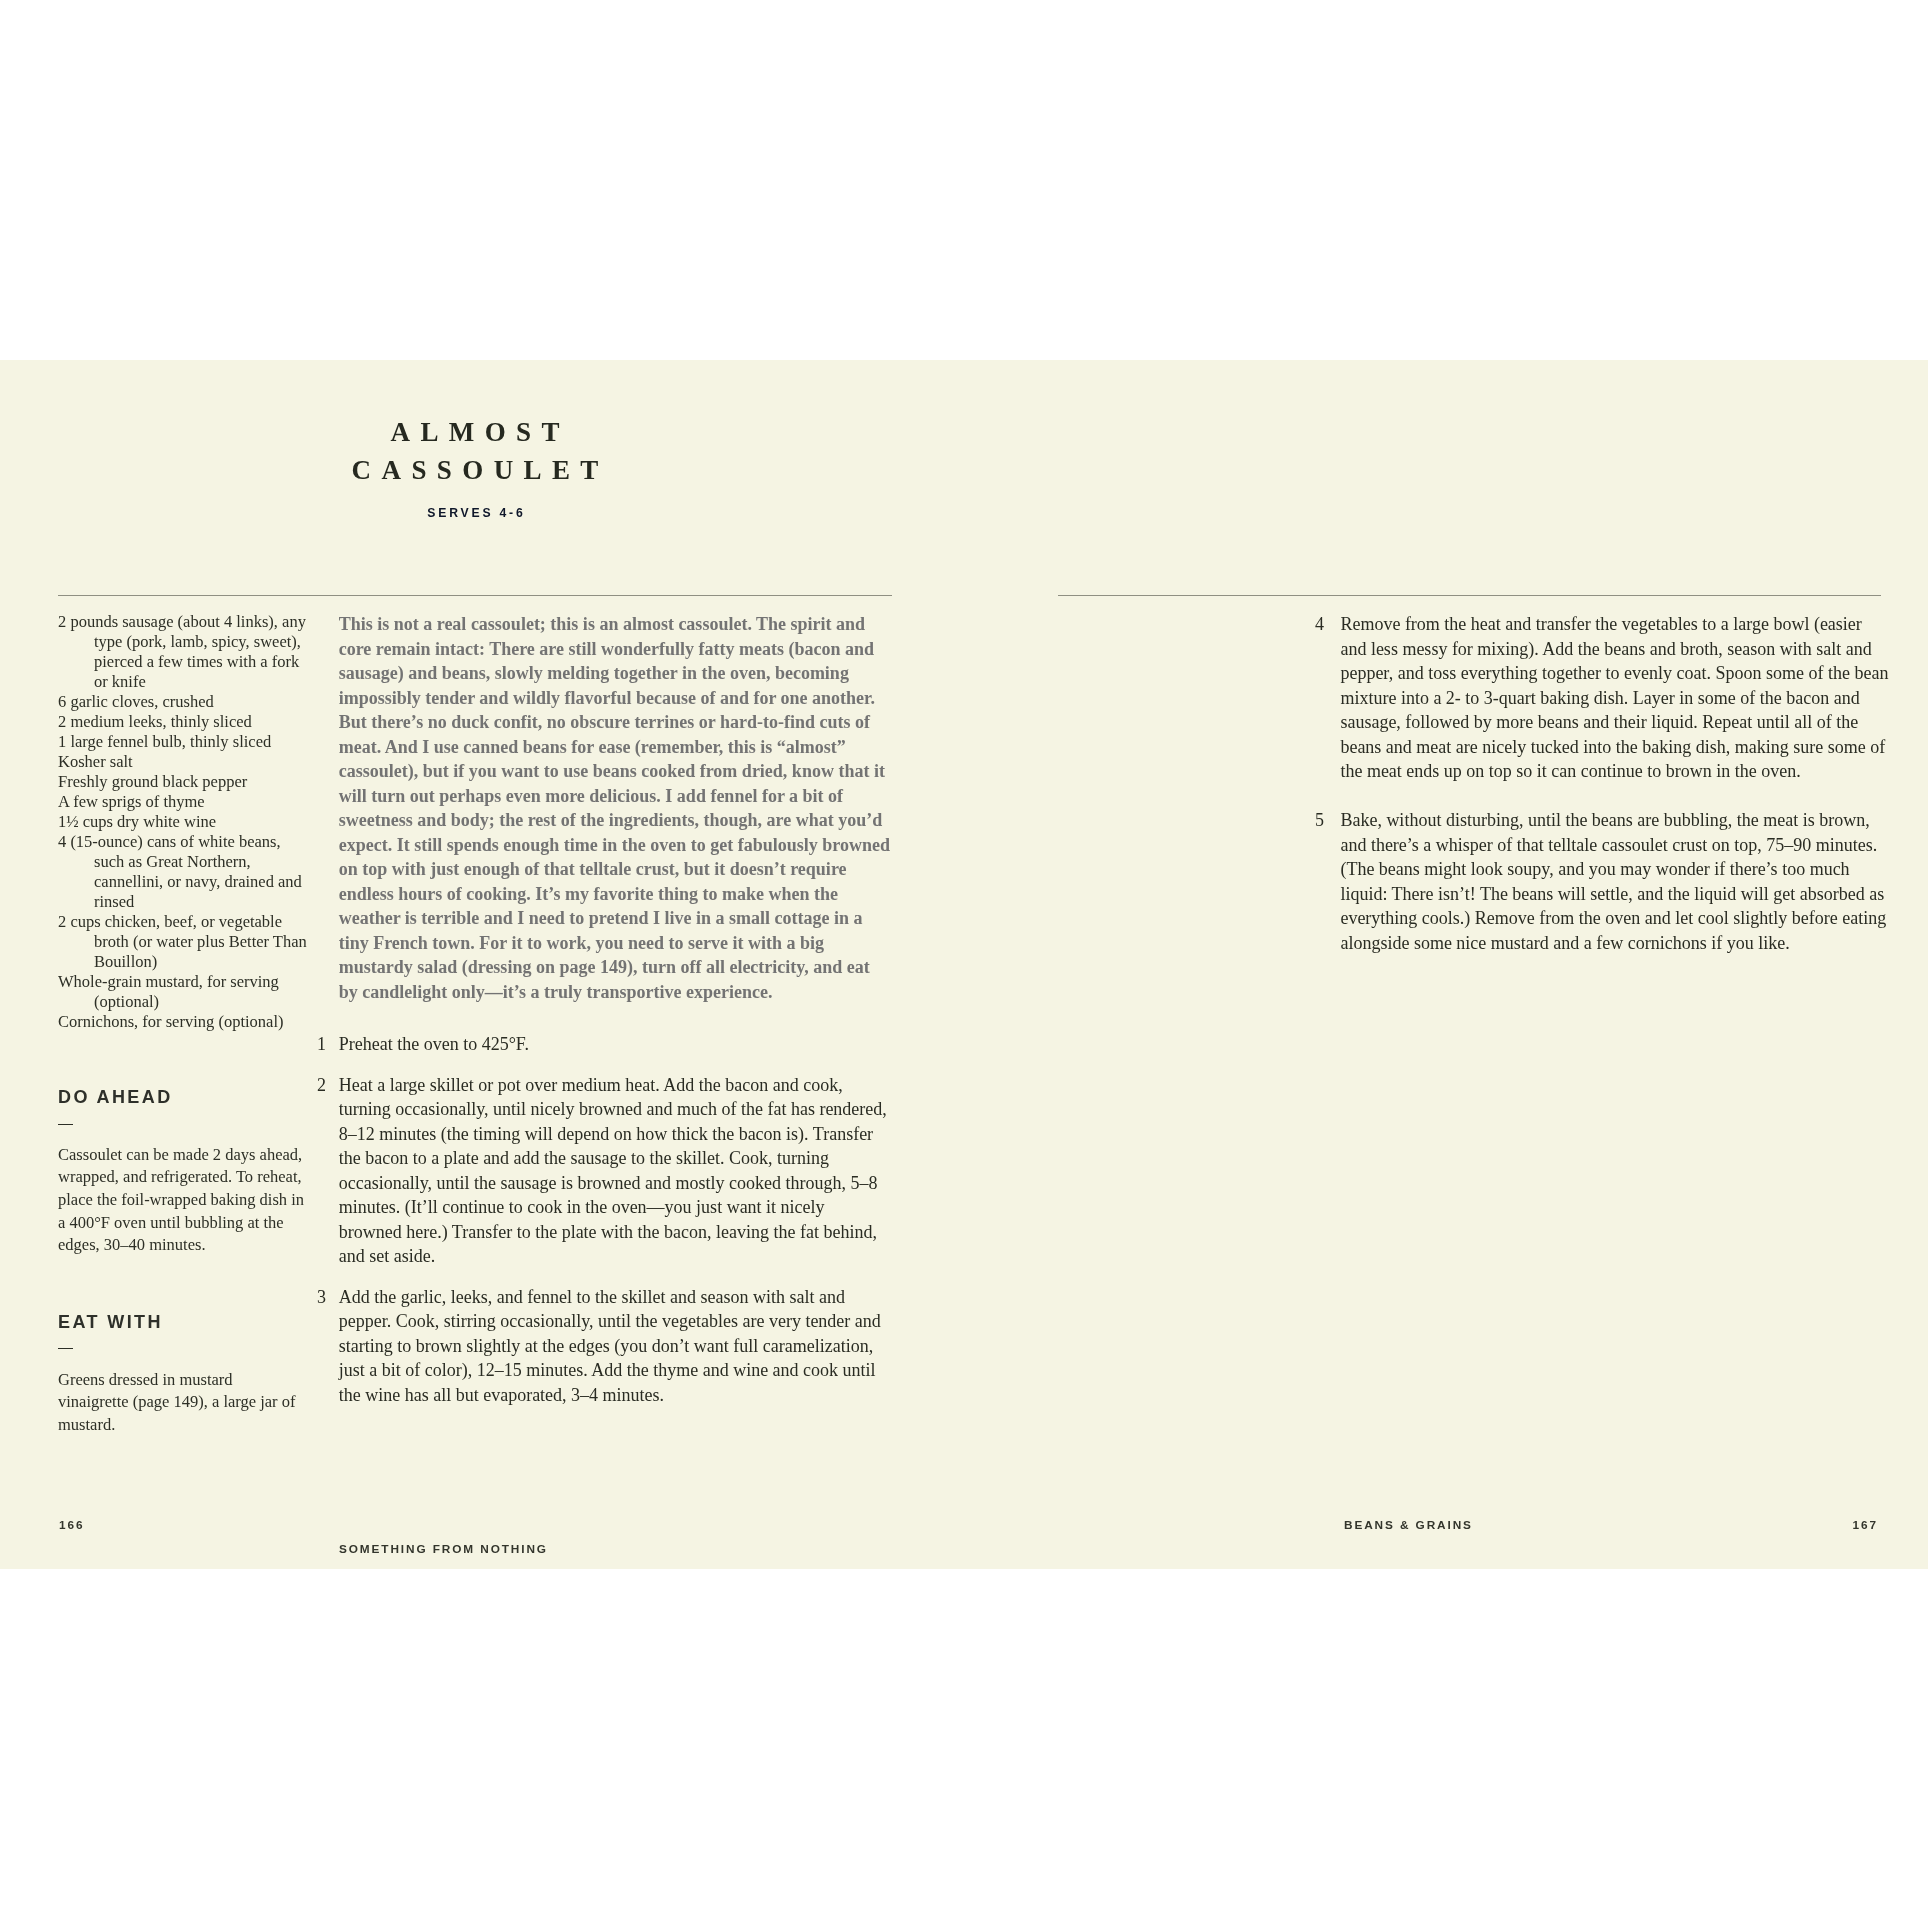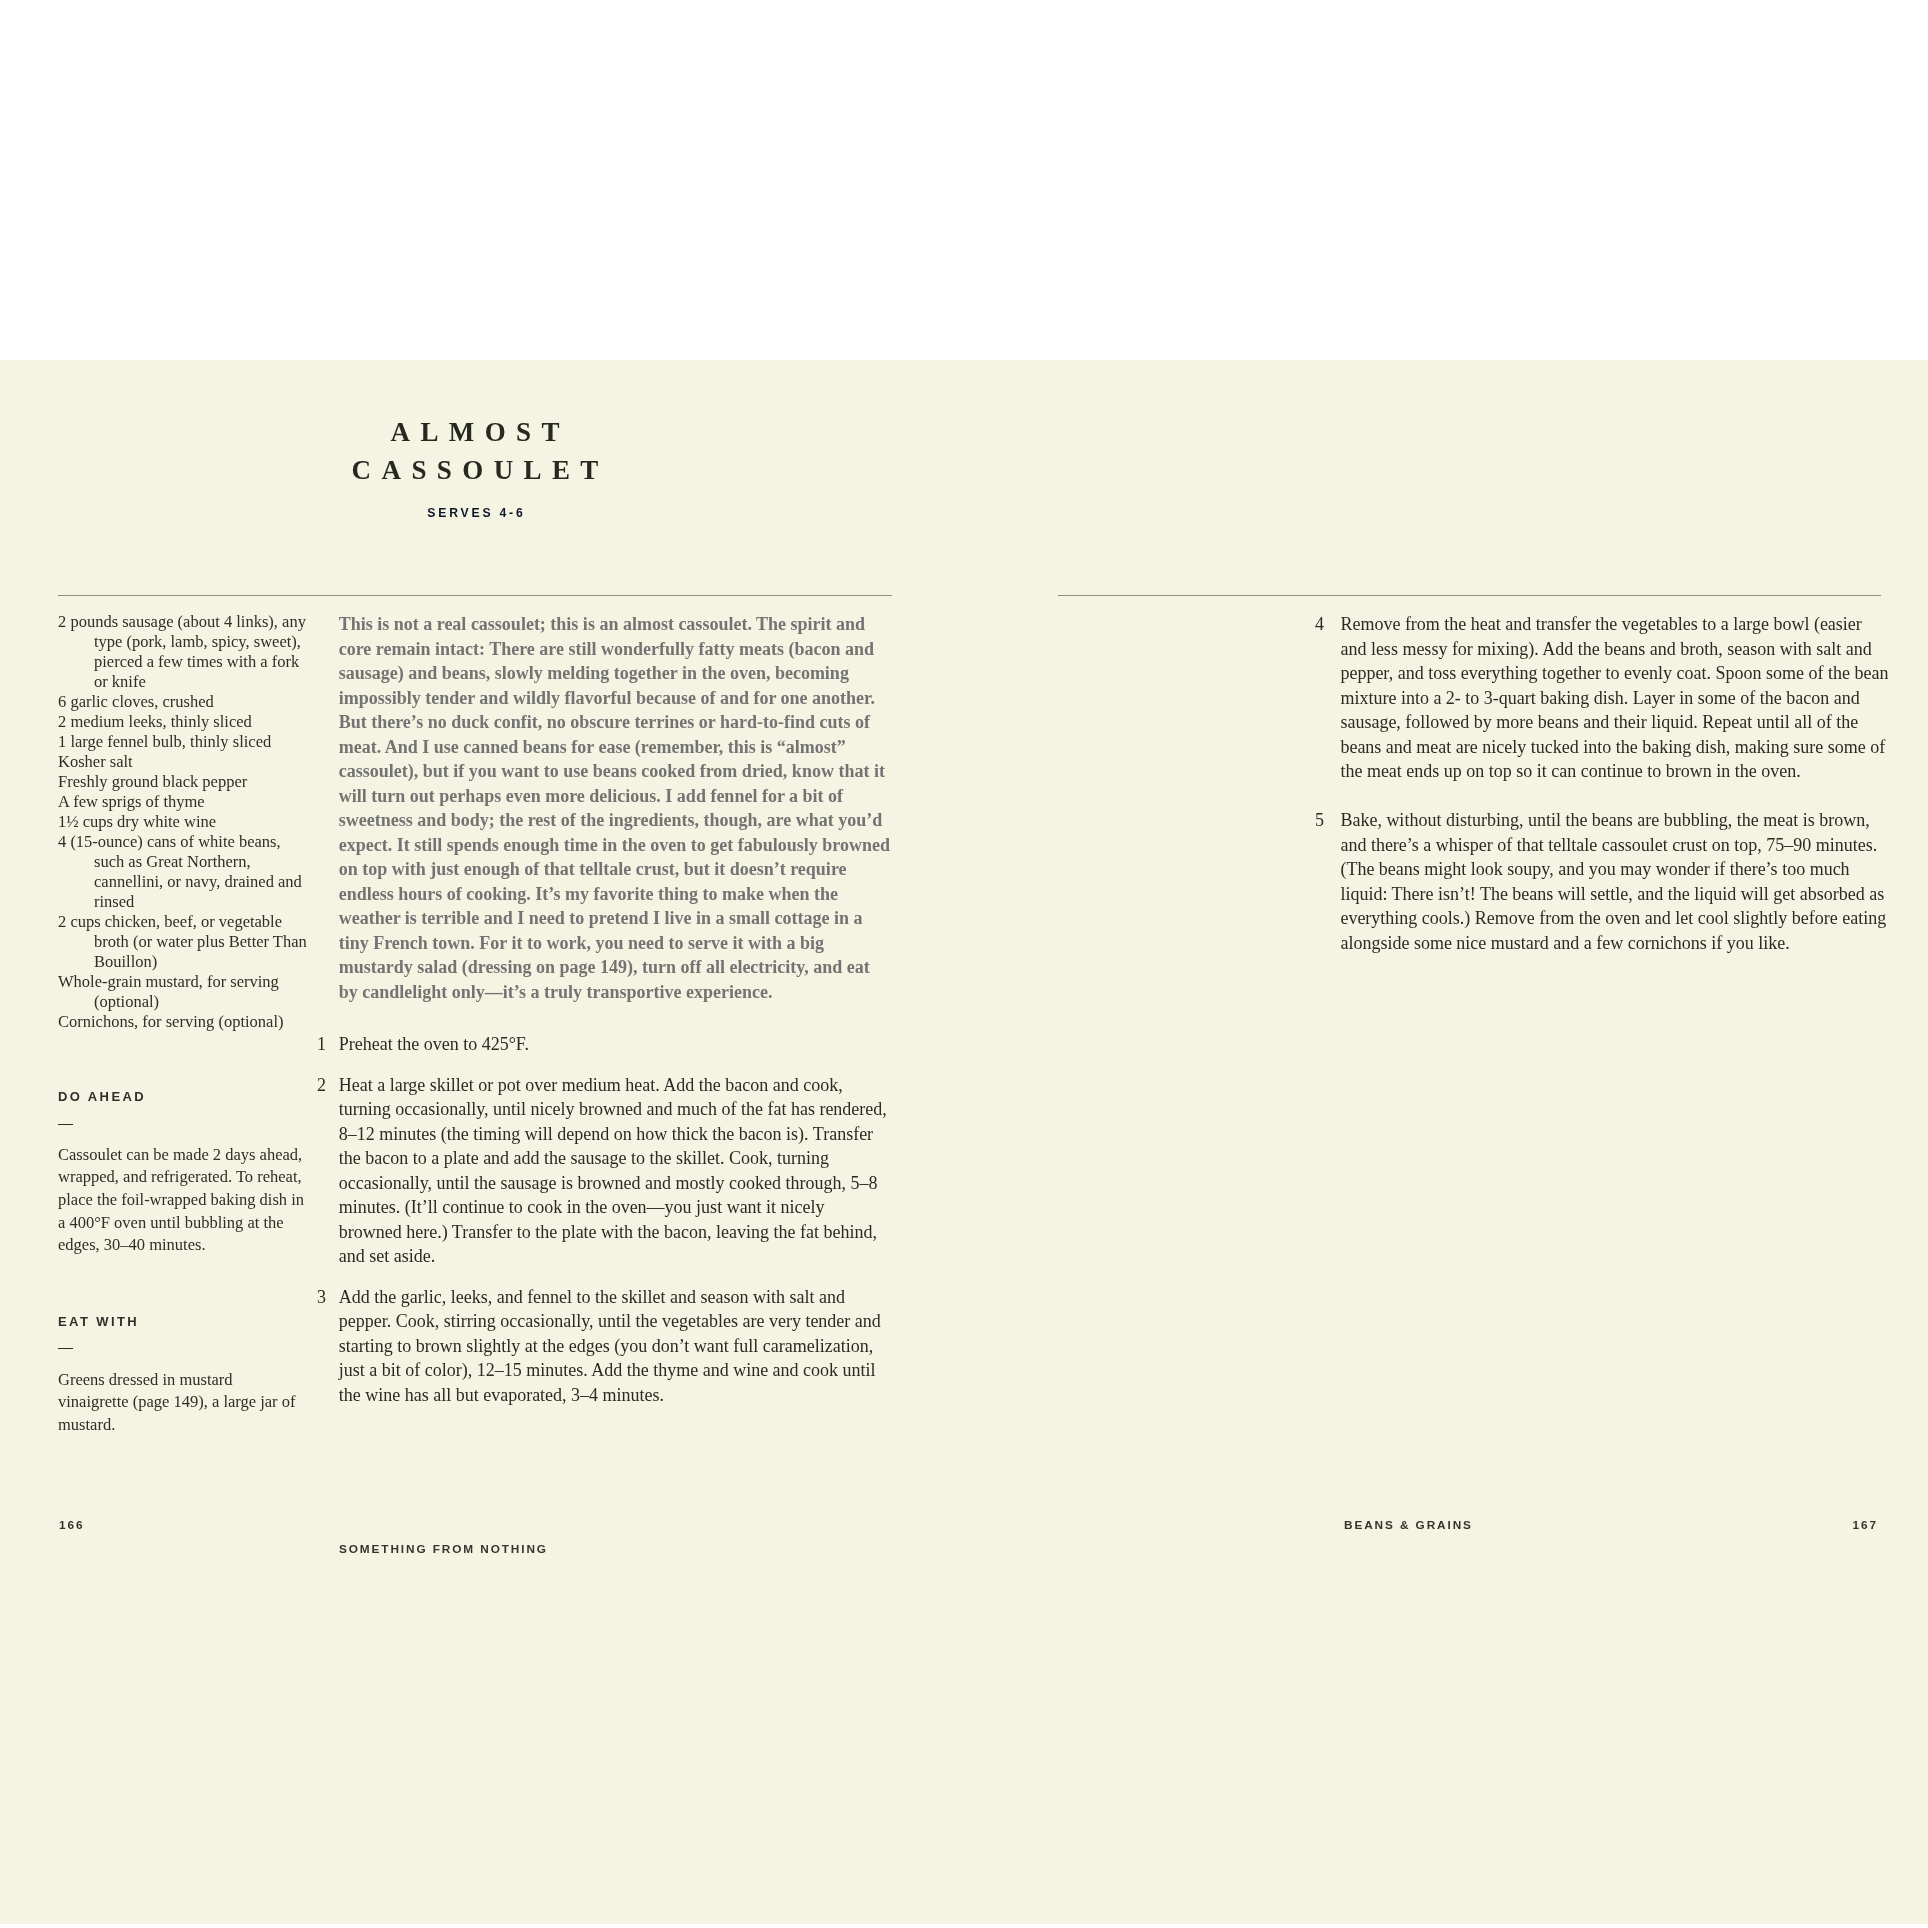--- a/index.html
+++ b/index.html
@@ -2,21 +2,21 @@
 <html style="font-size:15px"><head>
 <meta charset="utf-8">
 <style>
   html,body { margin:0; padding:0; background:#ffffff; }
   .canvas {
     position:relative; width:1928px; height:1928px; background:#ffffff; overflow:hidden;
     font-family:"Liberation Serif", serif; color:#2a2c23;
     -webkit-font-smoothing:antialiased;
   }
   .spread {
-    position:absolute; left:0; top:360px; width:1928px; height:1564px;
+    position:absolute; left:0; top:360px; width:1928px; height:1209px;
     background:#f5f4e3;
   }
 
   
   .title-block { position:absolute; left:58px; top:53px; width:834px; text-align:center; }
   .title-line {
     font-size:27px; font-weight:700; letter-spacing:10.4px; text-indent:10.4px;
     line-height:38px; color:#262920;
   }
   .serves {
@@ -29,21 +29,21 @@
   .rule-left  { left:58px;   width:834px; }
   .rule-right { left:1058px; width:823px; }
 
   
   .ingredients-col {
     position:absolute; left:58px; top:252px; width:249px;
     font-size:16.5px; line-height:20px; color:#2d2f26;
   }
   .ingredient-item { padding-left:36px; text-indent:-36px; }
   .side-heading {
-    font-family:"Liberation Sans", sans-serif; font-size:13px; font-weight:700;
+    font-family:"Liberation Sans", sans-serif; font-size:18px; font-weight:700;
     letter-spacing:2.4px; color:#2e302a; margin-top:55px;
   }
   .side-dash { margin-top:5.6px; font-family:"Liberation Sans", sans-serif; font-size:15px; }
   .side-text { margin-top:11.3px; line-height:22.6px; }
 
   
   .main-col {
     position:absolute; left:317px; top:252px; width:575px;
     font-size:18px; line-height:24.5px;
   }

